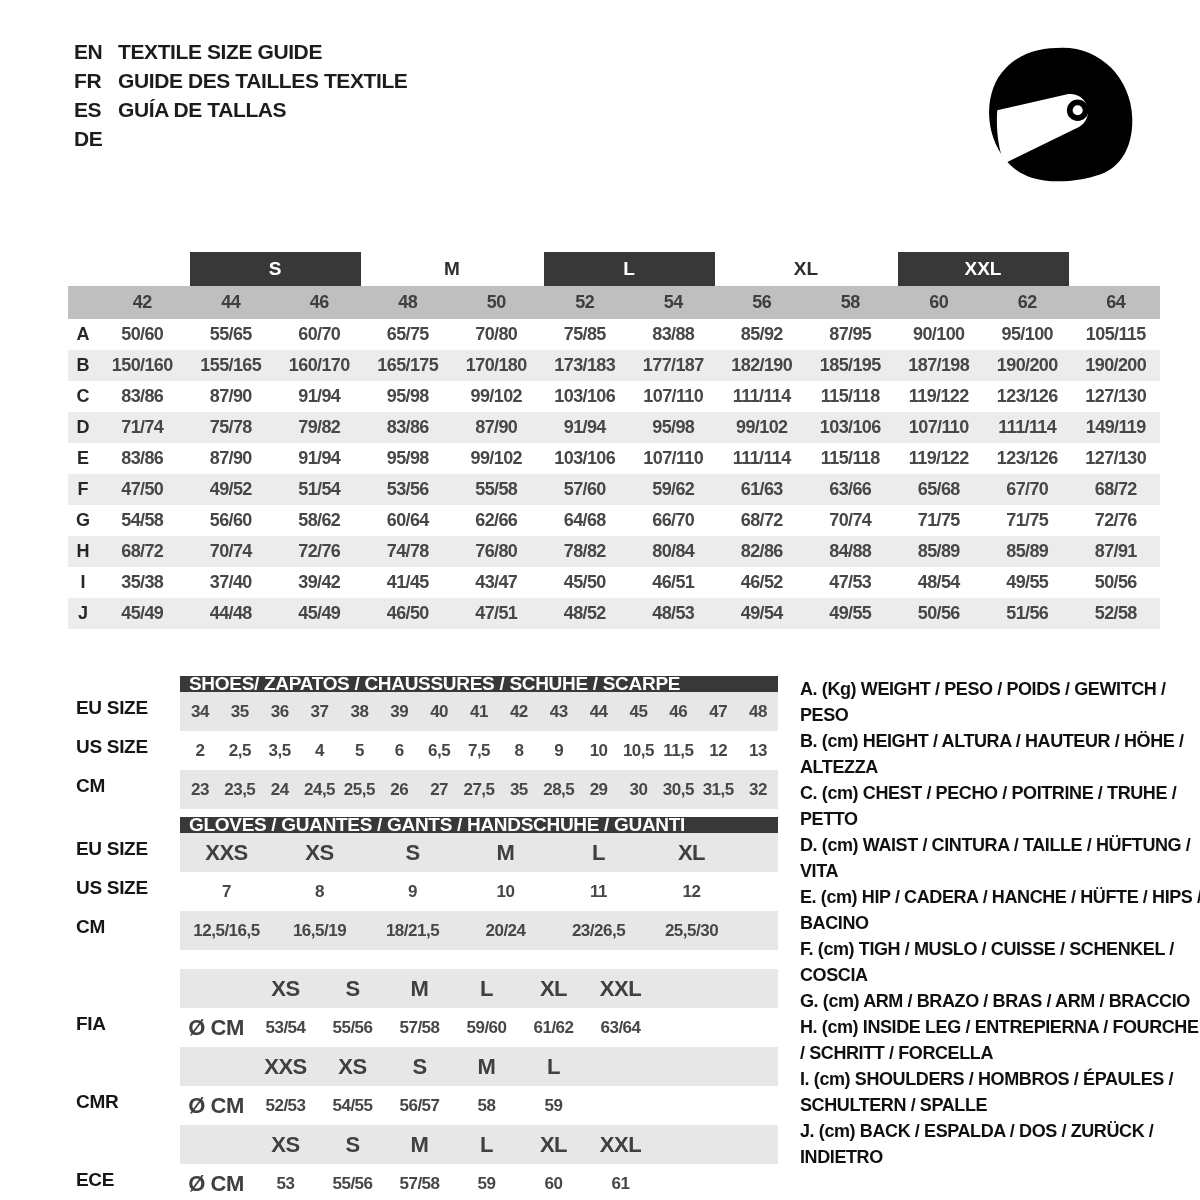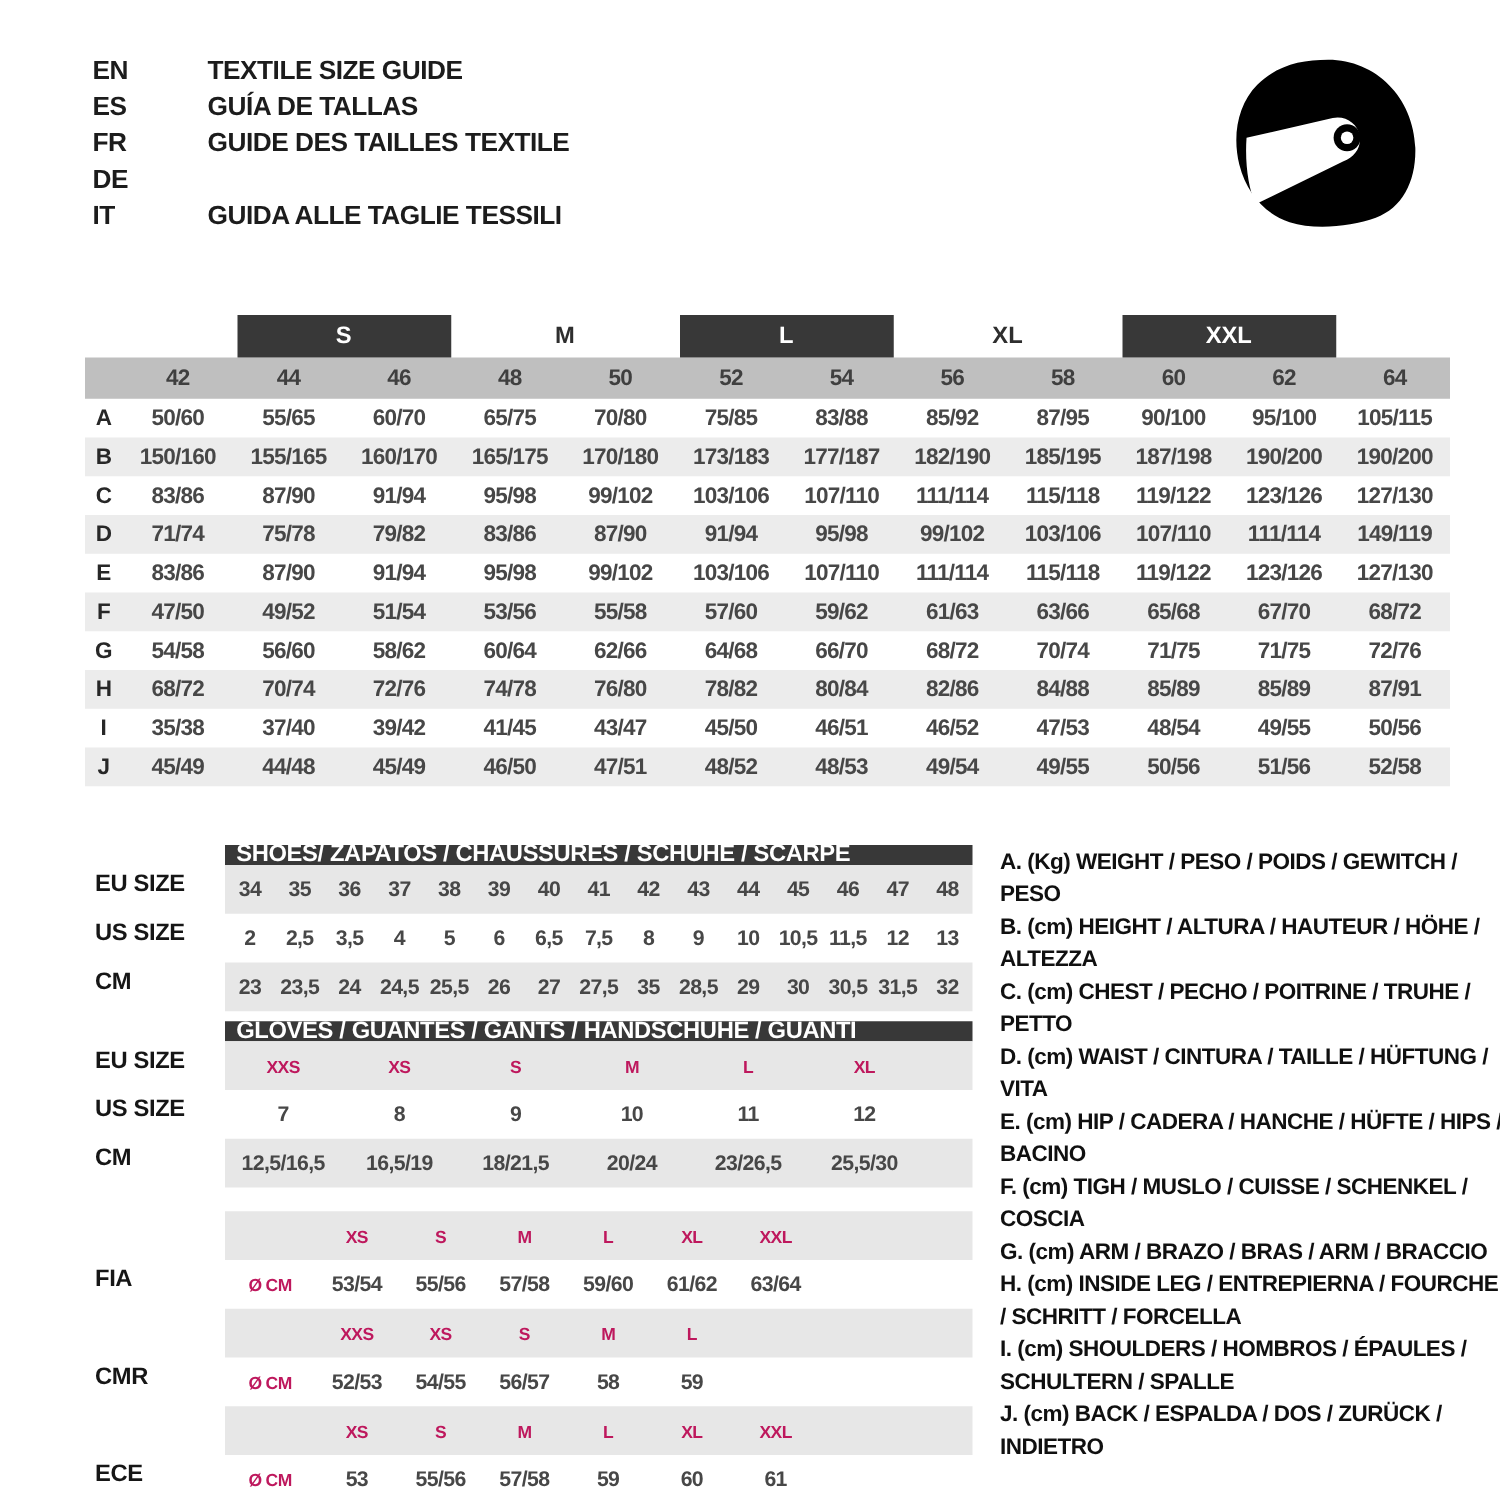--- a/index.html
+++ b/index.html
@@ -1,21 +1,21 @@
 <!DOCTYPE html>
 <html><head>
 <meta charset="utf-8">
 <style>
   html,body{margin:0;padding:0;background:#fff;}
   .page{position:relative;width:1200px;height:1200px;background:#ffffff;overflow:hidden;
         font-family:"Liberation Sans","DejaVu Sans",sans-serif;font-weight:bold;color:#1c1c1c;}
 
   
   .langs{position:absolute;left:74px;top:40px;}
-  .lang-line{display:flex;height:29px;align-items:flex-end;font-size:21px;letter-spacing:-0.4px;gap:48px;}
+  .lang-line{display:flex;height:29px;align-items:flex-start;font-size:21px;letter-spacing:-0.4px;}
   .lang-code{width:44px;flex:0 0 44px;}
   .helmet{position:absolute;left:980px;top:32px;width:158px;height:168px;}
 
   
   .textile{position:absolute;left:68px;top:252px;width:1092px;}
   .t-grid{display:grid;grid-template-columns:30px repeat(12,1fr);}
   .group-row{height:34px;}
   .group-bar{background:var(--bar);color:#fff;display:flex;align-items:center;justify-content:center;
              font-size:19px;margin:0 3px;}
   .group-plain{display:flex;align-items:center;justify-content:center;font-size:19px;color:#2e2e2e;}
@@ -29,53 +29,49 @@
   
   .subtables{position:absolute;left:180px;top:676px;width:598px;}
   .sub-bar{height:16px;background:var(--bar);color:#fff;font-size:19px;display:flex;align-items:center;
            padding-left:9px;letter-spacing:-0.3px;}
   .sub-row{position:relative;height:39px;display:grid;}
   .sub-row.g15{grid-template-columns:repeat(15,1fr);}
   .sub-row.g6{grid-template-columns:repeat(6,93px);}
   .sub-row.helm{grid-template-columns:72px repeat(6,67px) 1fr;}
   .sub-row.shade{background:var(--substripe);}
   .sub-cell{display:flex;align-items:center;justify-content:center;font-size:17px;color:#474747;letter-spacing:-0.5px;}
-  .sub-cell.hdr{font-size:14px;color:#be185d;text-align:center;}
+  .sub-cell.hdr{font-size:22px;color:#404040;text-align:center;}
   .row-label{position:absolute;left:-104px;top:0;height:31px;display:flex;align-items:center;
              font-size:19px;color:#161616;letter-spacing:-0.3px;}
   .gap8{height:8px;} .gap19{height:19px;}
 
   
   .legend{position:absolute;left:800px;top:676px;width:402px;font-size:18px;line-height:26px;
           letter-spacing:-0.4px;color:#101010;}
 </style>
 </head>
 <body>
 
 <div class="page" style="--bar: #383838; --sizerow: #bfbfbf; --stripe: #ececec; --substripe: #e7e7e7;">
 
   <div class="langs">
       <div class="lang-line">
         <span class="lang-code">EN</span>
         <span class="lang-title">TEXTILE SIZE GUIDE</span>
       </div>
       <div class="lang-line">
+        <span class="lang-code">FR</span>
+        <span class="lang-title">GUIDE DES TAILLES TEXTILE</span>
+      </div>
+      <div class="lang-line">
         <span class="lang-code">ES</span>
         <span class="lang-title">GUÍA DE TALLAS</span>
       </div>
       <div class="lang-line">
-        <span class="lang-code">FR</span>
-        <span class="lang-title">GUIDE DES TAILLES TEXTILE</span>
-      </div>
-      <div class="lang-line">
         <span class="lang-code">DE</span>
-      </div>
-      <div class="lang-line">
-        <span class="lang-code">IT</span>
-        <span class="lang-title">GUIDA ALLE TAGLIE TESSILI</span>
       </div>
     </div>
 
   <svg class="helmet" viewBox="0 0 220 200" aria-hidden="true">
     <path fill="#000" d="M115 5 C168 5 210 47 212 103 C213 140 198 170 168 181 C140 191 100 195 72 186
          C44 177 24 153 16 122 C8 90 14 55 36 33 C58 11 85 5 115 5 Z"></path>
     <path fill="#fff" d="M24 92 L120 70 C134 67 148 76 150 90 C152 103 144 114 132 118 L34 166
          C26 148 22 120 24 92 Z"></path>
     <circle cx="136" cy="92" r="15" fill="#000"></circle>
     <circle cx="136" cy="92" r="7" fill="#fff"></circle>

